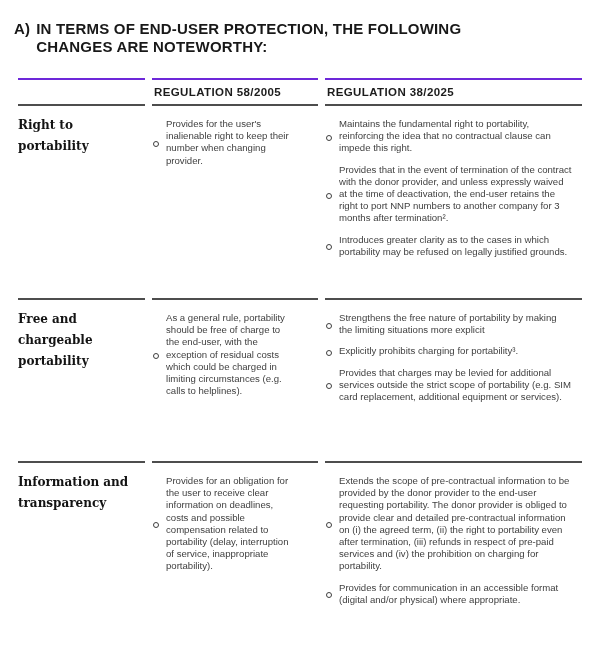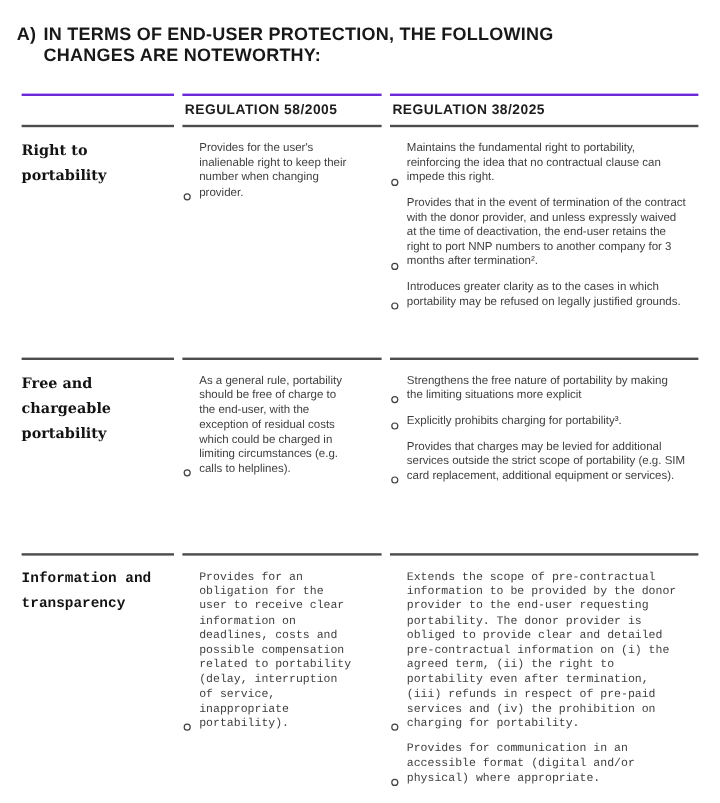--- a/index.html
+++ b/index.html
@@ -63,25 +63,25 @@
     font-size: 9.6px;
     line-height: 12.2px;
     color: #3f3f3f;
     padding-top: 12px;
   }
   .col-2005 { padding-right: 22px; }
   .col-2025 { padding-right: 10px; }
 
   .row-1 { min-height: 192px; }
   .row-2 { min-height: 163px; }
-  .row-3 { min-height: 186px; font-family: Liberation Mono, monospace; }
+  .row-3 { min-height: 186px; }
 
   .bullet-item {
     display: flex;
-    align-items: flex-end;
+    align-items: center;
     margin-bottom: 9px;
   }
   .bullet {
     flex: 0 0 auto;
     width: 4px;
     height: 4px;
     border: 1.5px solid #3f3f3f;
     border-radius: 50%;
     margin: 3px 7px 0 1px;
   }

